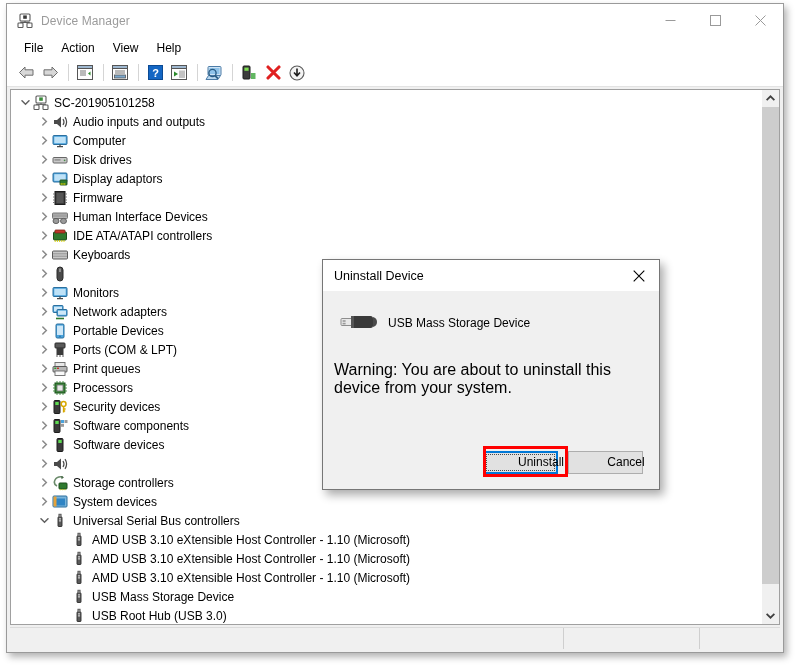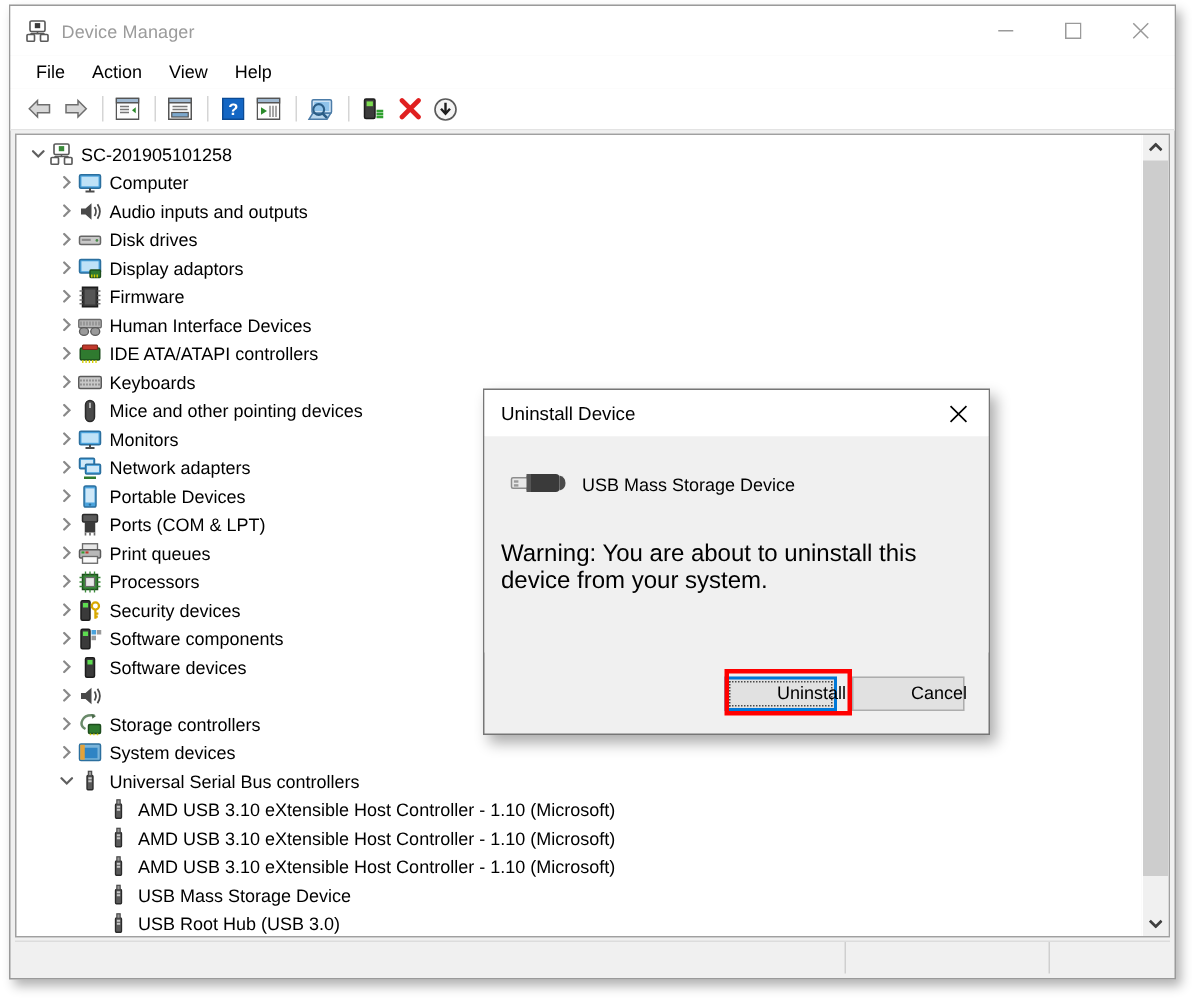--- a/index.html
+++ b/index.html
@@ -417,38 +417,38 @@
               </svg></span>
             <span class="tlabel">SC-201905101258</span>
           </div>
           <div class="row" style="padding-left: 25px;">
             <span class="chev">
               <svg width="9" height="9" viewBox="0 0 9 9">
                 <path d="M2.8 1 L6.3 4.5 L2.8 8" stroke="#8a8a8a" stroke-width="1.5" fill="none" stroke-linecap="round"></path>
               </svg>
             </span>
             <span class="ticon"><svg width="16" height="16" viewBox="0 0 16 16">
+                <path d="M2 6 L5 6 L9 2.5 L9 13.5 L5 10 L2 10 Z" fill="#4a4a4a"></path>
+                <path d="M11 5 q2 3 0 6" stroke="#4a4a4a" stroke-width="1.2" fill="none"></path>
+                <path d="M13 3.2 q3.2 4.8 0 9.6" stroke="#4a4a4a" stroke-width="1.2" fill="none"></path>
+              </svg></span>
+            <span class="tlabel">Audio inputs and outputs</span>
+          </div>
+          <div class="row" style="padding-left: 25px;">
+            <span class="chev">
+              <svg width="9" height="9" viewBox="0 0 9 9">
+                <path d="M2.8 1 L6.3 4.5 L2.8 8" stroke="#8a8a8a" stroke-width="1.5" fill="none" stroke-linecap="round"></path>
+              </svg>
+            </span>
+            <span class="ticon"><svg width="16" height="16" viewBox="0 0 16 16">
                 <rect x="1" y="2.5" width="14" height="9" rx="1" fill="#4aa3dd" stroke="#2b6f9e" stroke-width="1"></rect>
                 <rect x="2.3" y="3.8" width="11.4" height="6.4" fill="#bfe2f7"></rect>
                 <path d="M5 13.6 L11 13.6 M8 11.5 L8 13.6" stroke="#4a4a4a" stroke-width="1.3"></path>
               </svg></span>
             <span class="tlabel">Computer</span>
-          </div>
-          <div class="row" style="padding-left: 25px;">
-            <span class="chev">
-              <svg width="9" height="9" viewBox="0 0 9 9">
-                <path d="M2.8 1 L6.3 4.5 L2.8 8" stroke="#8a8a8a" stroke-width="1.5" fill="none" stroke-linecap="round"></path>
-              </svg>
-            </span>
-            <span class="ticon"><svg width="16" height="16" viewBox="0 0 16 16">
-                <path d="M2 6 L5 6 L9 2.5 L9 13.5 L5 10 L2 10 Z" fill="#4a4a4a"></path>
-                <path d="M11 5 q2 3 0 6" stroke="#4a4a4a" stroke-width="1.2" fill="none"></path>
-                <path d="M13 3.2 q3.2 4.8 0 9.6" stroke="#4a4a4a" stroke-width="1.2" fill="none"></path>
-              </svg></span>
-            <span class="tlabel">Audio inputs and outputs</span>
           </div>
           <div class="row" style="padding-left: 25px;">
             <span class="chev">
               <svg width="9" height="9" viewBox="0 0 9 9">
                 <path d="M2.8 1 L6.3 4.5 L2.8 8" stroke="#8a8a8a" stroke-width="1.5" fill="none" stroke-linecap="round"></path>
               </svg>
             </span>
             <span class="ticon"><svg width="16" height="16" viewBox="0 0 16 16">
                 <rect x="1" y="5.5" width="14" height="5.5" rx="1" fill="#c9c9c9" stroke="#666" stroke-width="1"></rect>
                 <rect x="2.5" y="7.2" width="6" height="1.4" fill="#8a8a8a"></rect>
@@ -526,21 +526,20 @@
           <div class="row" style="padding-left: 25px;">
             <span class="chev">
               <svg width="9" height="9" viewBox="0 0 9 9">
                 <path d="M2.8 1 L6.3 4.5 L2.8 8" stroke="#8a8a8a" stroke-width="1.5" fill="none" stroke-linecap="round"></path>
               </svg>
             </span>
             <span class="ticon"><svg width="16" height="16" viewBox="0 0 16 16">
                 <rect x="5" y="1" width="6" height="14" rx="3" fill="#4a4a4a" stroke="#2a2a2a" stroke-width="1"></rect>
                 <path d="M8 2.5 L8 6" stroke="#c8c8c8" stroke-width="1.1"></path>
               </svg></span>
-            <span class="tlabel">Mice and other pointing devices</span>
           </div>
           <div class="row" style="padding-left: 25px;">
             <span class="chev">
               <svg width="9" height="9" viewBox="0 0 9 9">
                 <path d="M2.8 1 L6.3 4.5 L2.8 8" stroke="#8a8a8a" stroke-width="1.5" fill="none" stroke-linecap="round"></path>
               </svg>
             </span>
             <span class="ticon"><svg width="16" height="16" viewBox="0 0 16 16">
                 <rect x="1" y="2.5" width="14" height="9" rx="1" fill="#4aa3dd" stroke="#2b6f9e" stroke-width="1"></rect>
                 <rect x="2.3" y="3.8" width="11.4" height="6.4" fill="#bfe2f7"></rect>

